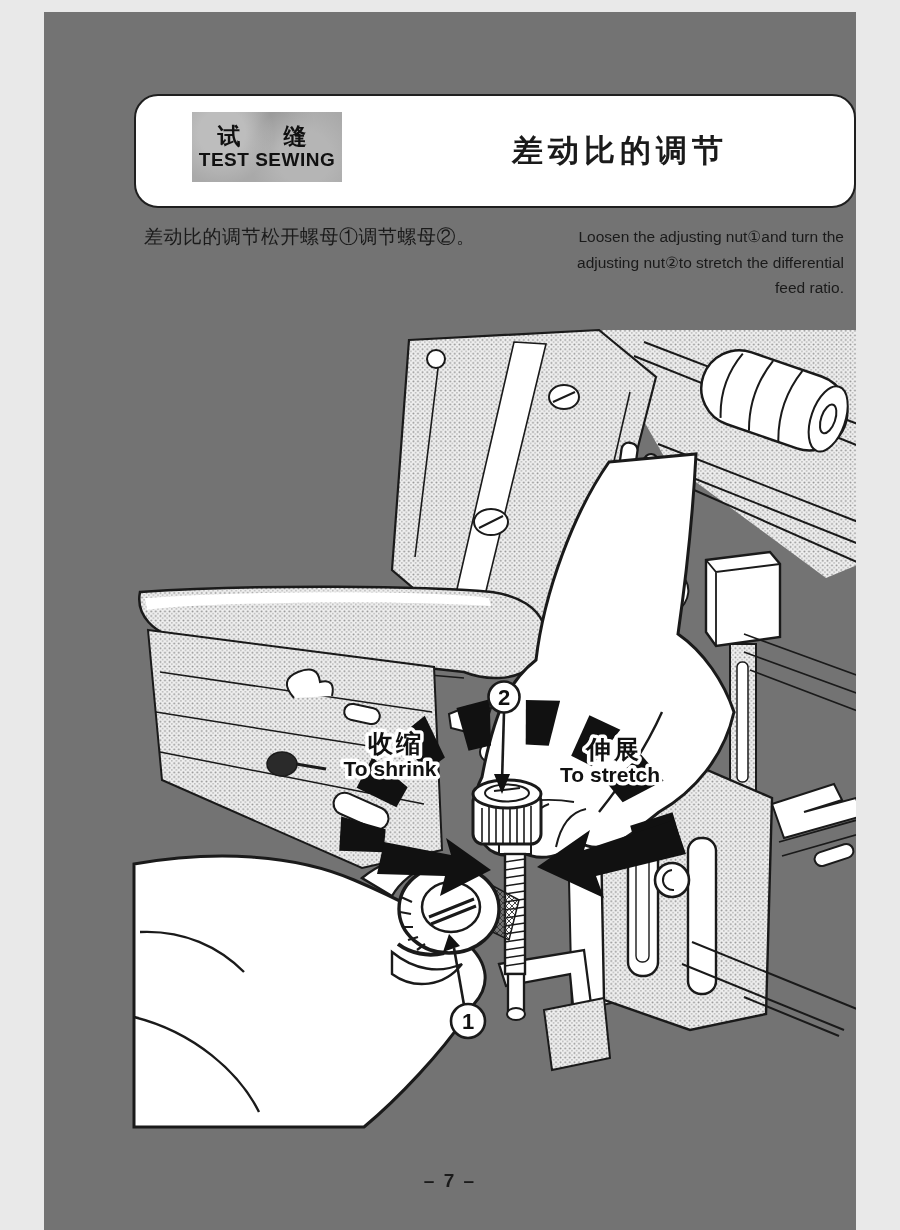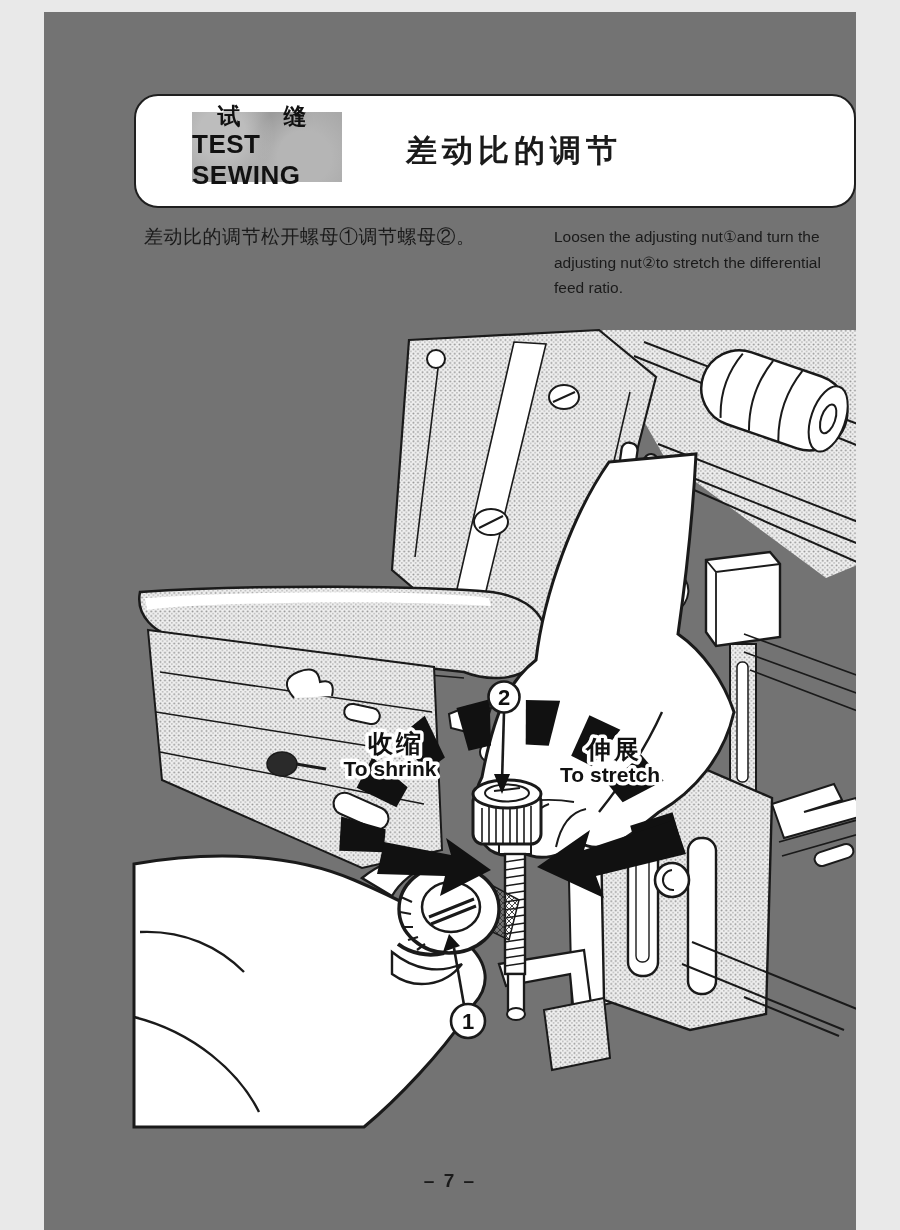--- a/index.html
+++ b/index.html
@@ -10,30 +10,30 @@
   .header-box{position:absolute;left:90px;top:82px;width:718px;height:110px;
               border:2.5px solid #1f1f1f;border-radius:24px;background:#fff;}
   .badge{position:absolute;left:56px;top:16px;width:150px;height:70px;
          background:
            radial-gradient(circle at 20% 30%, #bdbdbd 0 18%, transparent 40%),
            radial-gradient(circle at 75% 65%, #b5b5b5 0 22%, transparent 45%),
            radial-gradient(circle at 55% 20%, #9b9b9b 0 15%, transparent 40%),
            #a9a9a9;
          display:flex;flex-direction:column;align-items:center;justify-content:center;}
   .badge-cn{font-size:23px;font-weight:bold;letter-spacing:10px;line-height:26px;color:#111;}
-  .badge-en{font-size:26px;font-weight:bold;letter-spacing:.5px;color:#111;}
+  .badge-en{font-size:19px;font-weight:bold;letter-spacing:.5px;color:#111;}
   .header-titles{position:absolute;left:270px;right:20px;top:0;height:100%;
-                 display:flex;flex-direction:column;justify-content:center;}
+                 display:flex;flex-direction:column;align-items:center;justify-content:center;}
   .title-cn{font-size:31px;font-weight:bold;letter-spacing:5px;line-height:40px;}
   .title-en{font-size:21px;font-weight:bold;letter-spacing:.2px;}
 
   
   .para-cn{position:absolute;left:100px;top:212px;width:400px;font-size:19px;
            letter-spacing:.5px;line-height:26px;}
-  .para-en{position:absolute;left:510px;top:212px;width:290px;font-size:15.5px;line-height:25.5px;}
+  .para-en{position:absolute;left:510px;top:212px;width:290px;font-size:15.5px;line-height:25.5px;text-align:right;}
 
   
   .figure{position:absolute;left:0;top:300px;width:900px;height:830px;}
   .lbl-cn{font:bold 25px "Liberation Sans",sans-serif;letter-spacing:3px;fill:#111;}
   .lbl-en{font:bold 21px "Liberation Sans",sans-serif;fill:#111;}
   .halo{paint-order:stroke;stroke:#ffffff;stroke-width:7px;stroke-linejoin:round;}
   .co{font:bold 22px "Liberation Sans",sans-serif;fill:#111;}
 
   
   .page-num{position:absolute;left:0;right:0;top:1158px;text-align:center;

